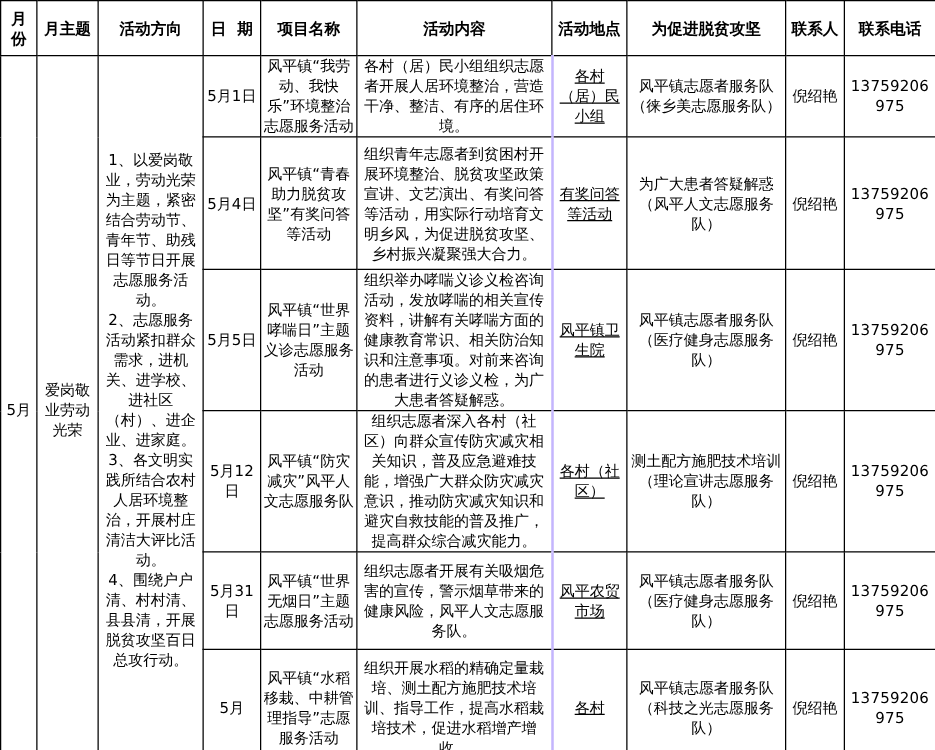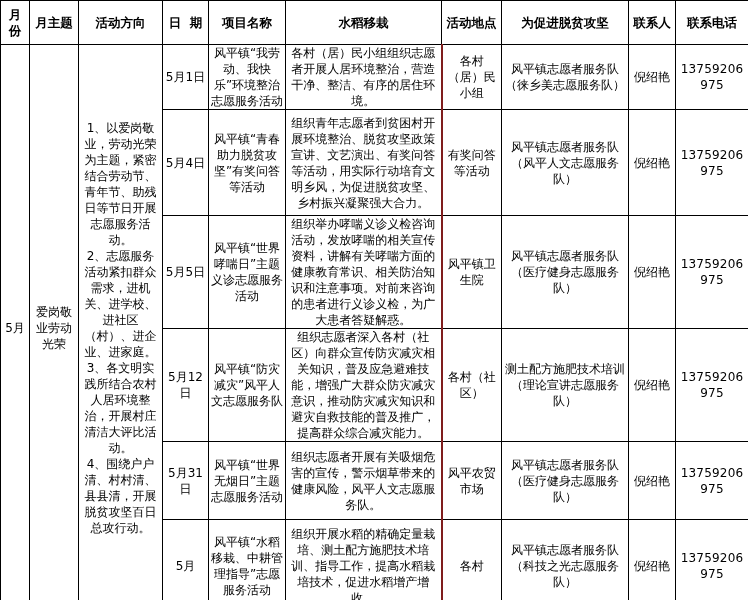--- a/index.html
+++ b/index.html
@@ -2,21 +2,21 @@
 <html><head>
 <meta charset="utf-8">
 <style>
   html, body { margin: 0; padding: 0; background: #ffffff; }
   body { width: 748px; height: 600px; overflow: hidden; position: relative;
          font-family: "DejaVu Sans", "Liberation Sans", sans-serif; color: #000; }
   table.sched { border-collapse: collapse; table-layout: fixed; width: 748px; position: absolute; left: 0; top: 0; }
   table.sched td, table.sched th { border: 1px solid #000; padding: 0 2px; text-align: center; vertical-align: middle;
          font-size: 12px; line-height: 16px; word-break: break-all; overflow: hidden; }
   table.sched th { font-weight: bold; height: 43px; font-size: 12.5px; }
-  table.sched td.thick-l { border-left: 2px solid #7f1d1d; }
+  table.sched td.thick-l { border-left: 2px solid #c4b5fd; text-decoration: underline; }
   td.month, td.theme { font-size: 12px; }
   td.direction { font-size: 12px; line-height: 16px; padding: 0 3px; }
   td.content { font-size: 12px; line-height: 16px; padding: 0 3px; }
   td.phone { font-size: 11.5px; letter-spacing: 0.2px; }
 </style>
 </head>
 <body>
 
 <table class="sched">
   <colgroup>
@@ -31,21 +31,21 @@
     <col style="width:47px">
       <col style="width:73px">
   </colgroup>
   <thead>
     <tr>
       <th>月份</th>
       <th>月主题</th>
       <th>活动方向</th>
       <th style="white-space:pre">日  期</th>
       <th>项目名称</th>
-      <th>水稻移栽</th>
+      <th>活动内容</th>
       <th>活动地点</th>
       <th>为促进脱贫攻坚</th>
       <th>联系人</th>
       <th>联系电话</th>
     </tr>
   </thead>
   <tbody>
     <tr style="height:64px">
       <td class="month" rowspan="6">5月</td>
       <td class="theme" rowspan="6">爱岗敬业劳动光荣</td>
@@ -59,21 +59,21 @@
       <td class="thick-l">各村（居）民小组</td>
       <td>风平镇志愿者服务队（徕乡美志愿服务队）</td>
       <td>倪绍艳</td>
       <td class="phone">13759206975</td>
     </tr>
     <tr style="height:106px">
       <td>5月4日</td>
       <td>风平镇“青春助力脱贫攻坚”有奖问答等活动</td>
       <td class="content">组织青年志愿者到贫困村开展环境整治、脱贫攻坚政策宣讲、文艺演出、有奖问答等活动，用实际行动培育文明乡风，为促进脱贫攻坚、乡村振兴凝聚强大合力。</td>
       <td class="thick-l">有奖问答等活动</td>
-      <td>风平镇志愿者服务队（风平人文志愿服务队）</td>
+      <td>为广大患者答疑解惑（风平人文志愿服务队）</td>
       <td>倪绍艳</td>
       <td class="phone">13759206975</td>
     </tr>
     <tr style="height:110px">
       <td>5月5日</td>
       <td>风平镇“世界哮喘日”主题义诊志愿服务活动</td>
       <td class="content">组织举办哮喘义诊义检咨询活动，发放哮喘的相关宣传资料，讲解有关哮喘方面的健康教育常识、相关防治知识和注意事项。对前来咨询的患者进行义诊义检，为广大患者答疑解惑。</td>
       <td class="thick-l">风平镇卫生院</td>
       <td>风平镇志愿者服务队（医疗健身志愿服务队）</td>
       <td>倪绍艳</td>

